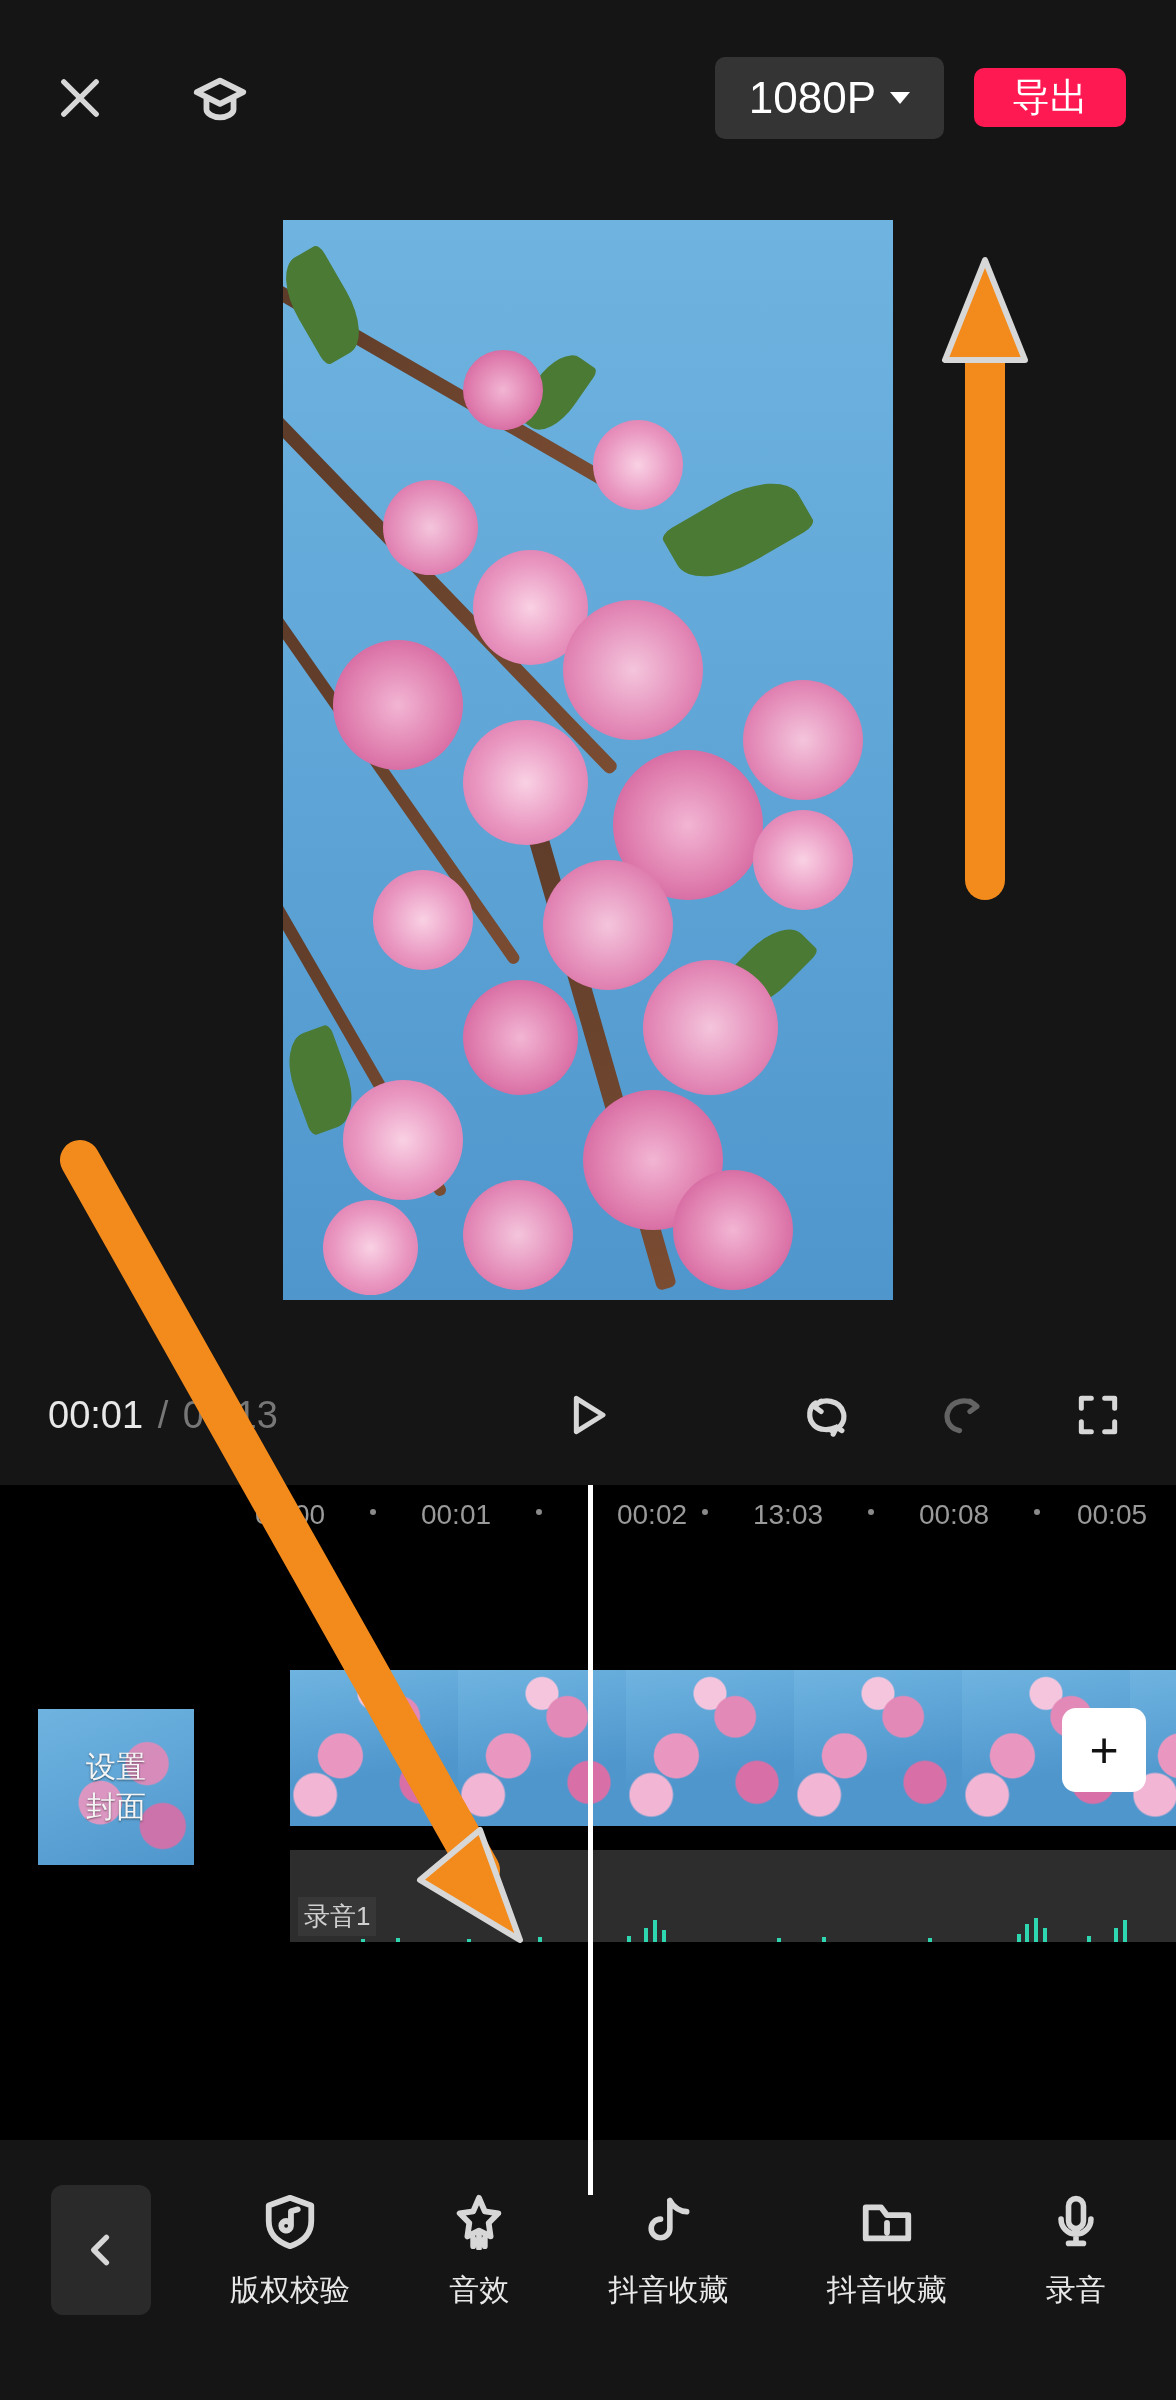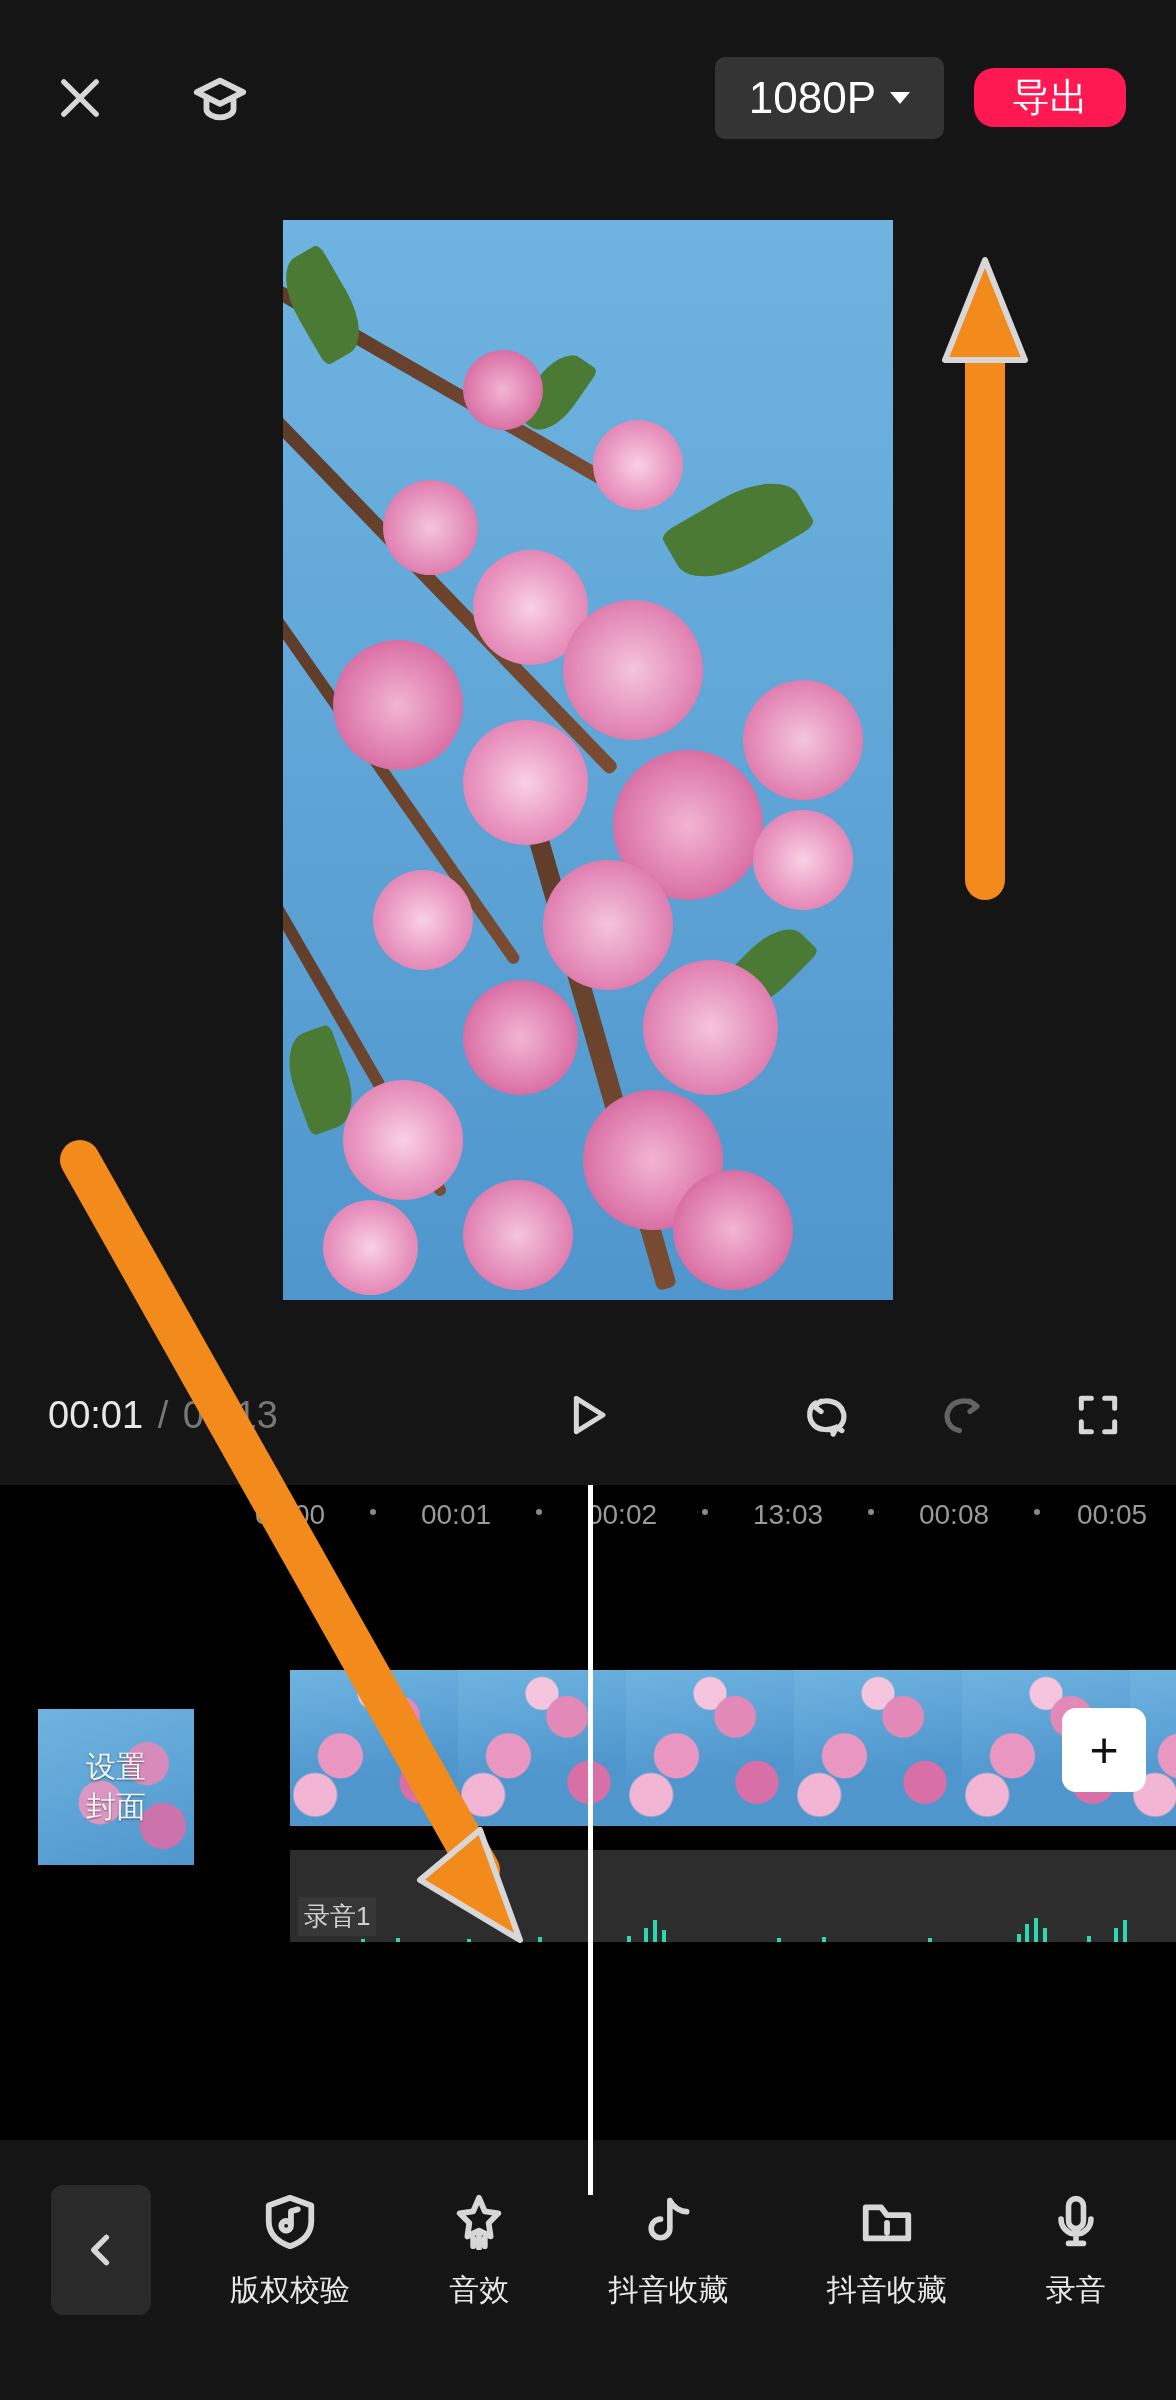--- a/index.html
+++ b/index.html
@@ -5,21 +5,21 @@
   * { margin: 0; padding: 0; box-sizing: border-box; user-select: none; }
   html, body { width: 1176px; height: 2400px; background: #151515; font-family: -apple-system, "PingFang SC", sans-serif; color: #e8e8e8; overflow: hidden; }
 
   
   .topbar { position: absolute; top: 0; left: 0; right: 0; height: 195px; display: flex; align-items: center; padding: 0 50px; }
   .topbar .close { width: 60px; height: 60px; display: flex; align-items: center; justify-content: center; }
   .topbar .tutorial { margin-left: 80px; width: 60px; height: 60px; display: flex; align-items: center; justify-content: center; }
   .topbar .spacer { flex: 1; }
   .topbar .res { background: #343434; border-radius: 10px; padding: 16px 34px; font-size: 44px; display: flex; align-items: center; gap: 14px; color: #fff; }
   .topbar .res .tri { width: 0; height: 0; border-left: 10px solid transparent; border-right: 10px solid transparent; border-top: 12px solid #fff; }
-  .topbar .export { margin-left: 30px; background: #ff1952; border-radius: 20px; padding: 4px 38px; font-size: 38px; color: #fff; font-weight: 500; }
+  .topbar .export { margin-left: 30px; background: #ff1952; border-radius: 10px; padding: 4px 38px; font-size: 38px; color: #fff; font-weight: 500; }
 
   
   .preview-wrap { position: absolute; top: 220px; left: 0; right: 0; height: 1080px; display: flex; align-items: flex-start; justify-content: center; }
   .preview { width: 610px; height: 1080px; background: linear-gradient(180deg,#6fb4e0 0%,#4f96cd 100%); position: relative; overflow: hidden; }
   .branch { position: absolute; background: linear-gradient(90deg,#5a3a28,#7a4c32); border-radius: 6px; transform-origin: left center; }
   .leaf { position: absolute; background: #4a7a33; border-radius: 50% 10% 50% 10%; }
   .flower { position: absolute; border-radius: 50%; }
   .flower::before, .flower::after { content:""; position:absolute; border-radius:50%; }
   .fl-a { background: radial-gradient(circle,#f4c5dc 0%,#e389b7 60%,#d15f9a 100%); }
   .fl-b { background: radial-gradient(circle,#f9d1e4 0%,#e996c0 55%,#d86fa6 100%); }
@@ -157,21 +157,21 @@
         </svg>
     </div>
   </div>
 </div>
 
 <div class="ruler">
   <span class="tick" style="left:290px">00:00</span>
   <span class="dot" style="left:373px"></span>
   <span class="tick" style="left:456px">00:01</span>
   <span class="dot" style="left:539px"></span>
-  <span class="tick" style="left:622px">00:02</span>
+  <span class="tick" style="left:652px">00:02</span>
   <span class="dot" style="left:705px"></span>
   <span class="tick" style="left:788px">13:03</span>
   <span class="dot" style="left:871px"></span>
   <span class="tick" style="left:954px">00:08</span>
   <span class="dot" style="left:1037px"></span>
   <span class="tick" style="left:1112px">00:05</span>
 </div>
 
 <div class="timeline">
   <div class="cover">

